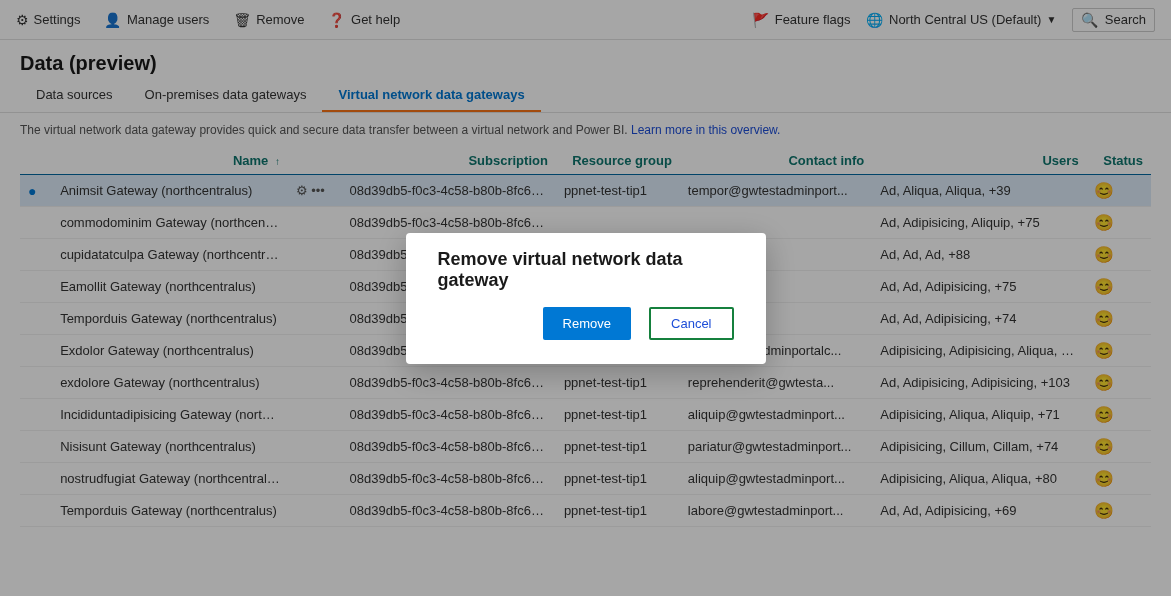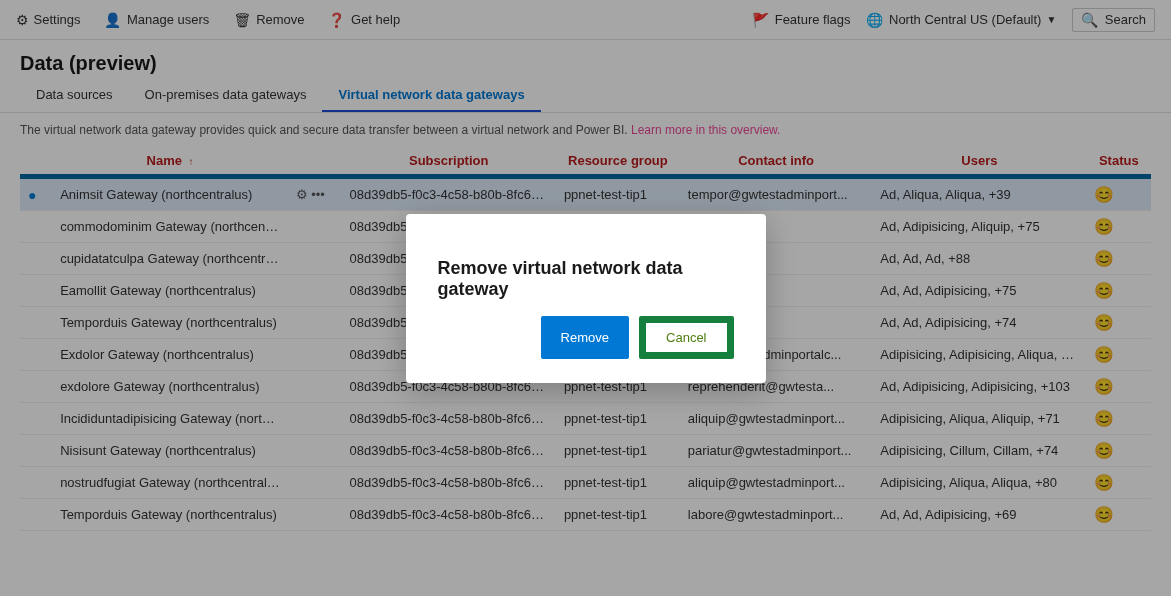--- a/index.html
+++ b/index.html
@@ -33,72 +33,72 @@
     .tabs {
       display: flex; border-bottom: 1px solid #e0e0e0;
       padding: 0 20px;
       align-items: center;
     }
     .tab {
       padding: 8px 16px; font-size: 13px; cursor: pointer;
       border-bottom: 2px solid transparent; color: #333;
     }
     .tab.active {
-      border-bottom: 2px solid #1d4ed8; color: #0078d4; font-weight: 600;
+      border-bottom: 2px solid #f97316; color: #0078d4; font-weight: 600;
     }
 
     
     .description {
       padding: 10px 20px; font-size: 12px; color: #555;
     }
-    .description a { color: #ec4899; text-decoration: none; }
+    .description a { color: #1d4ed8; text-decoration: none; }
 
     
     .table-container { padding: 0 20px; overflow: auto; max-height: 420px; }
     table { width: 100%; border-collapse: collapse; font-size: 13px; }
     thead th {
-      text-align: center; padding: 6px 8px;
-      border-bottom: 5px solid #0369a1; font-weight: 600; color: #b91c1c;
+      text-align: right; padding: 6px 8px;
+      border-bottom: 1px solid #0369a1; font-weight: 600; color: #0f766e;
       white-space: nowrap; user-select: none; cursor: pointer;
     }
     thead th .sort-arrow { font-size: 10px; margin-left: 3px; }
     tbody tr { border-bottom: 1px solid #f0f0f0; }
     tbody tr.selected { background: #deecf9; }
     tbody td { padding: 6px 8px; color: #333; white-space: nowrap; overflow: hidden; text-overflow: ellipsis; max-width: 200px; }
     .status-icon { font-size: 16px; }
     .status-ok { color: #107c10; }
 
     
     .modal-overlay {
       position: fixed; top: 0; left: 0; width: 1171px; height: 596px;
       background: rgba(0,0,0,0.35); display: flex;
       align-items: center; justify-content: center; z-index: 100;
     }
     .modal {
       background: #fff; border-radius: 4px;
-      width: 360px; padding: 44px 32px 24px 32px;
+      width: 360px; padding: 16px 32px 24px 32px;
       box-shadow: 0 8px 32px rgba(0,0,0,0.25);
       position: relative;
     }
     .modal-title {
       font-size: 18px; font-weight: 600; color: #1a1a1a;
       margin-bottom: 16px;
     }
     .modal-body {
       font-size: 13px; color: #333; margin-bottom: 28px; line-height: 1.5;
     }
     .modal-body strong { font-weight: 600; }
     .modal-actions { display: flex; justify-content: flex-end; gap: 10px; }
     .btn-remove {
       background: #0078d4; color: #fff; border: none;
       padding: 7px 20px; font-size: 13px; border-radius: 2px; cursor: pointer;
     }
     .btn-cancel {
-      background: #fff; color: #4d7c0f; border: 7px solid #15803d;
-      padding: 7px 20px; font-size: 13px; border-radius: 2px; cursor: pointer;
+      background: #fff; color: #1d4ed8; border: 2px solid #15803d;
+      padding: 7px 20px; font-size: 13px; border-radius: 2px; cursor: pointer; margin-left: 8px;
     }
 
     .col-name { width: 220px; }
     .col-sub { width: 180px; }
     .col-rg { width: 100px; }
     .col-ci { width: 130px; }
     .col-users { width: 180px; }
     .col-status { width: 60px; }
     .col-icon { width: 30px; }
     .col-actions { width: 50px; }

